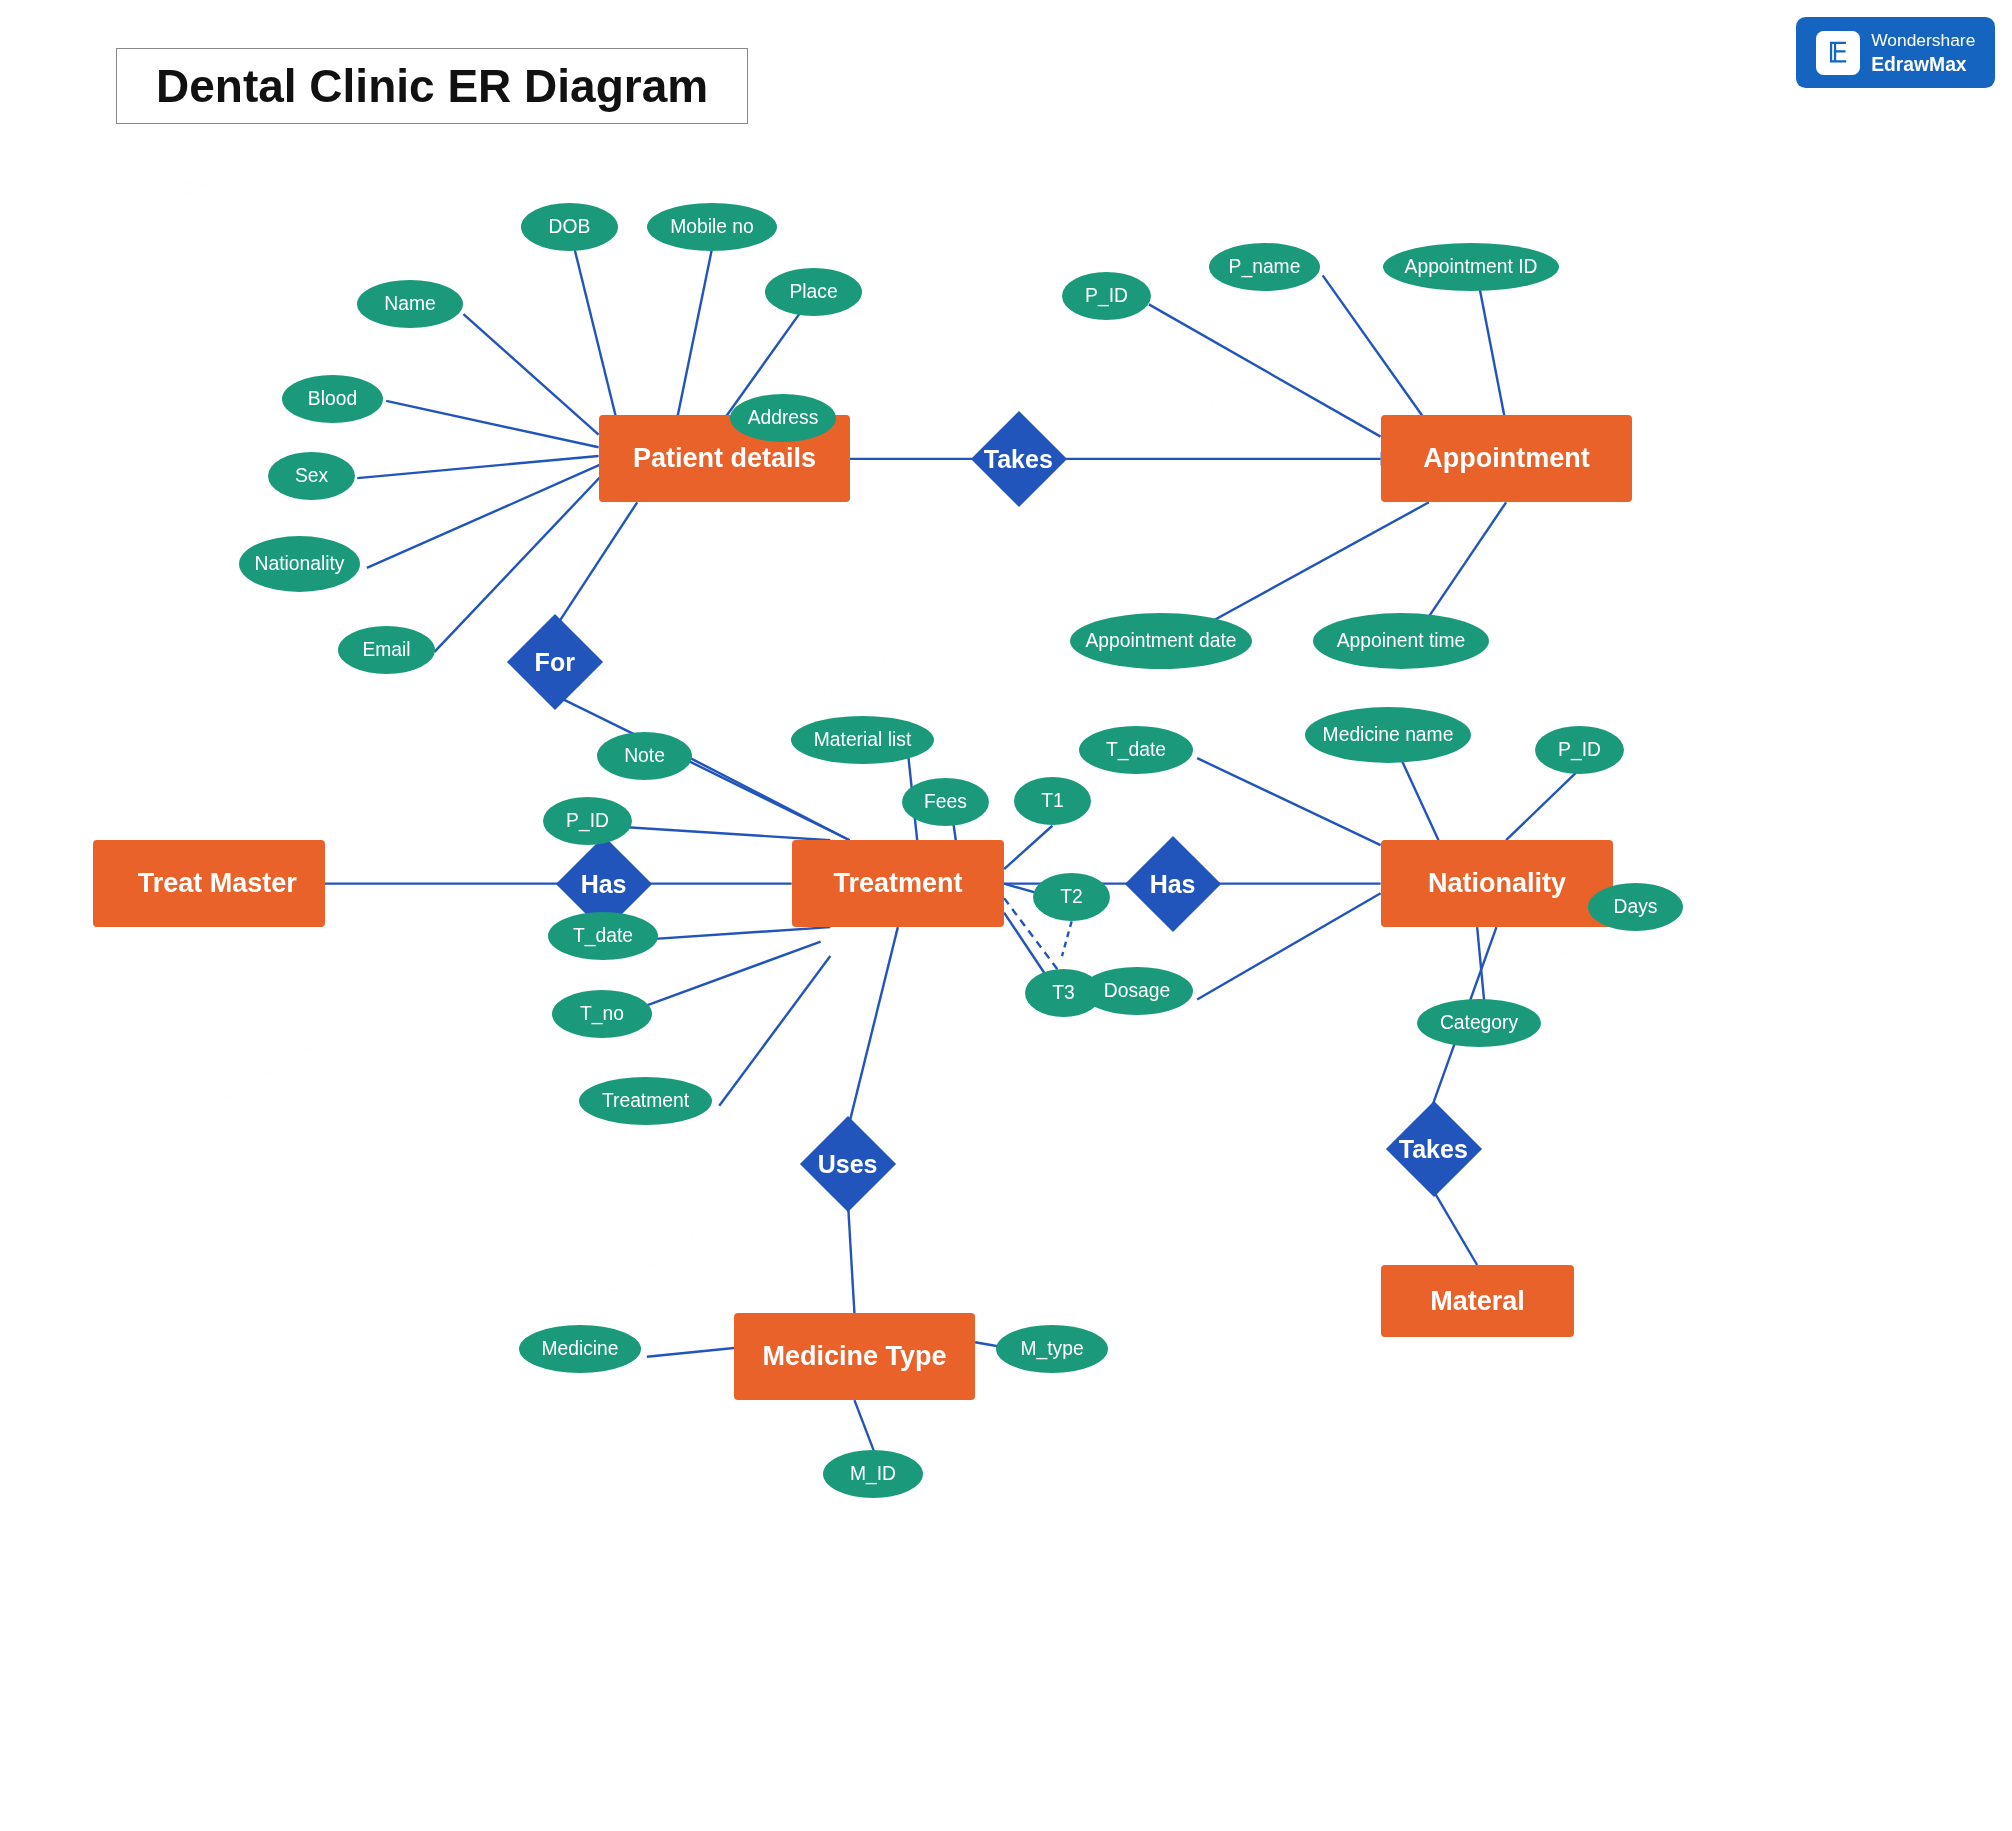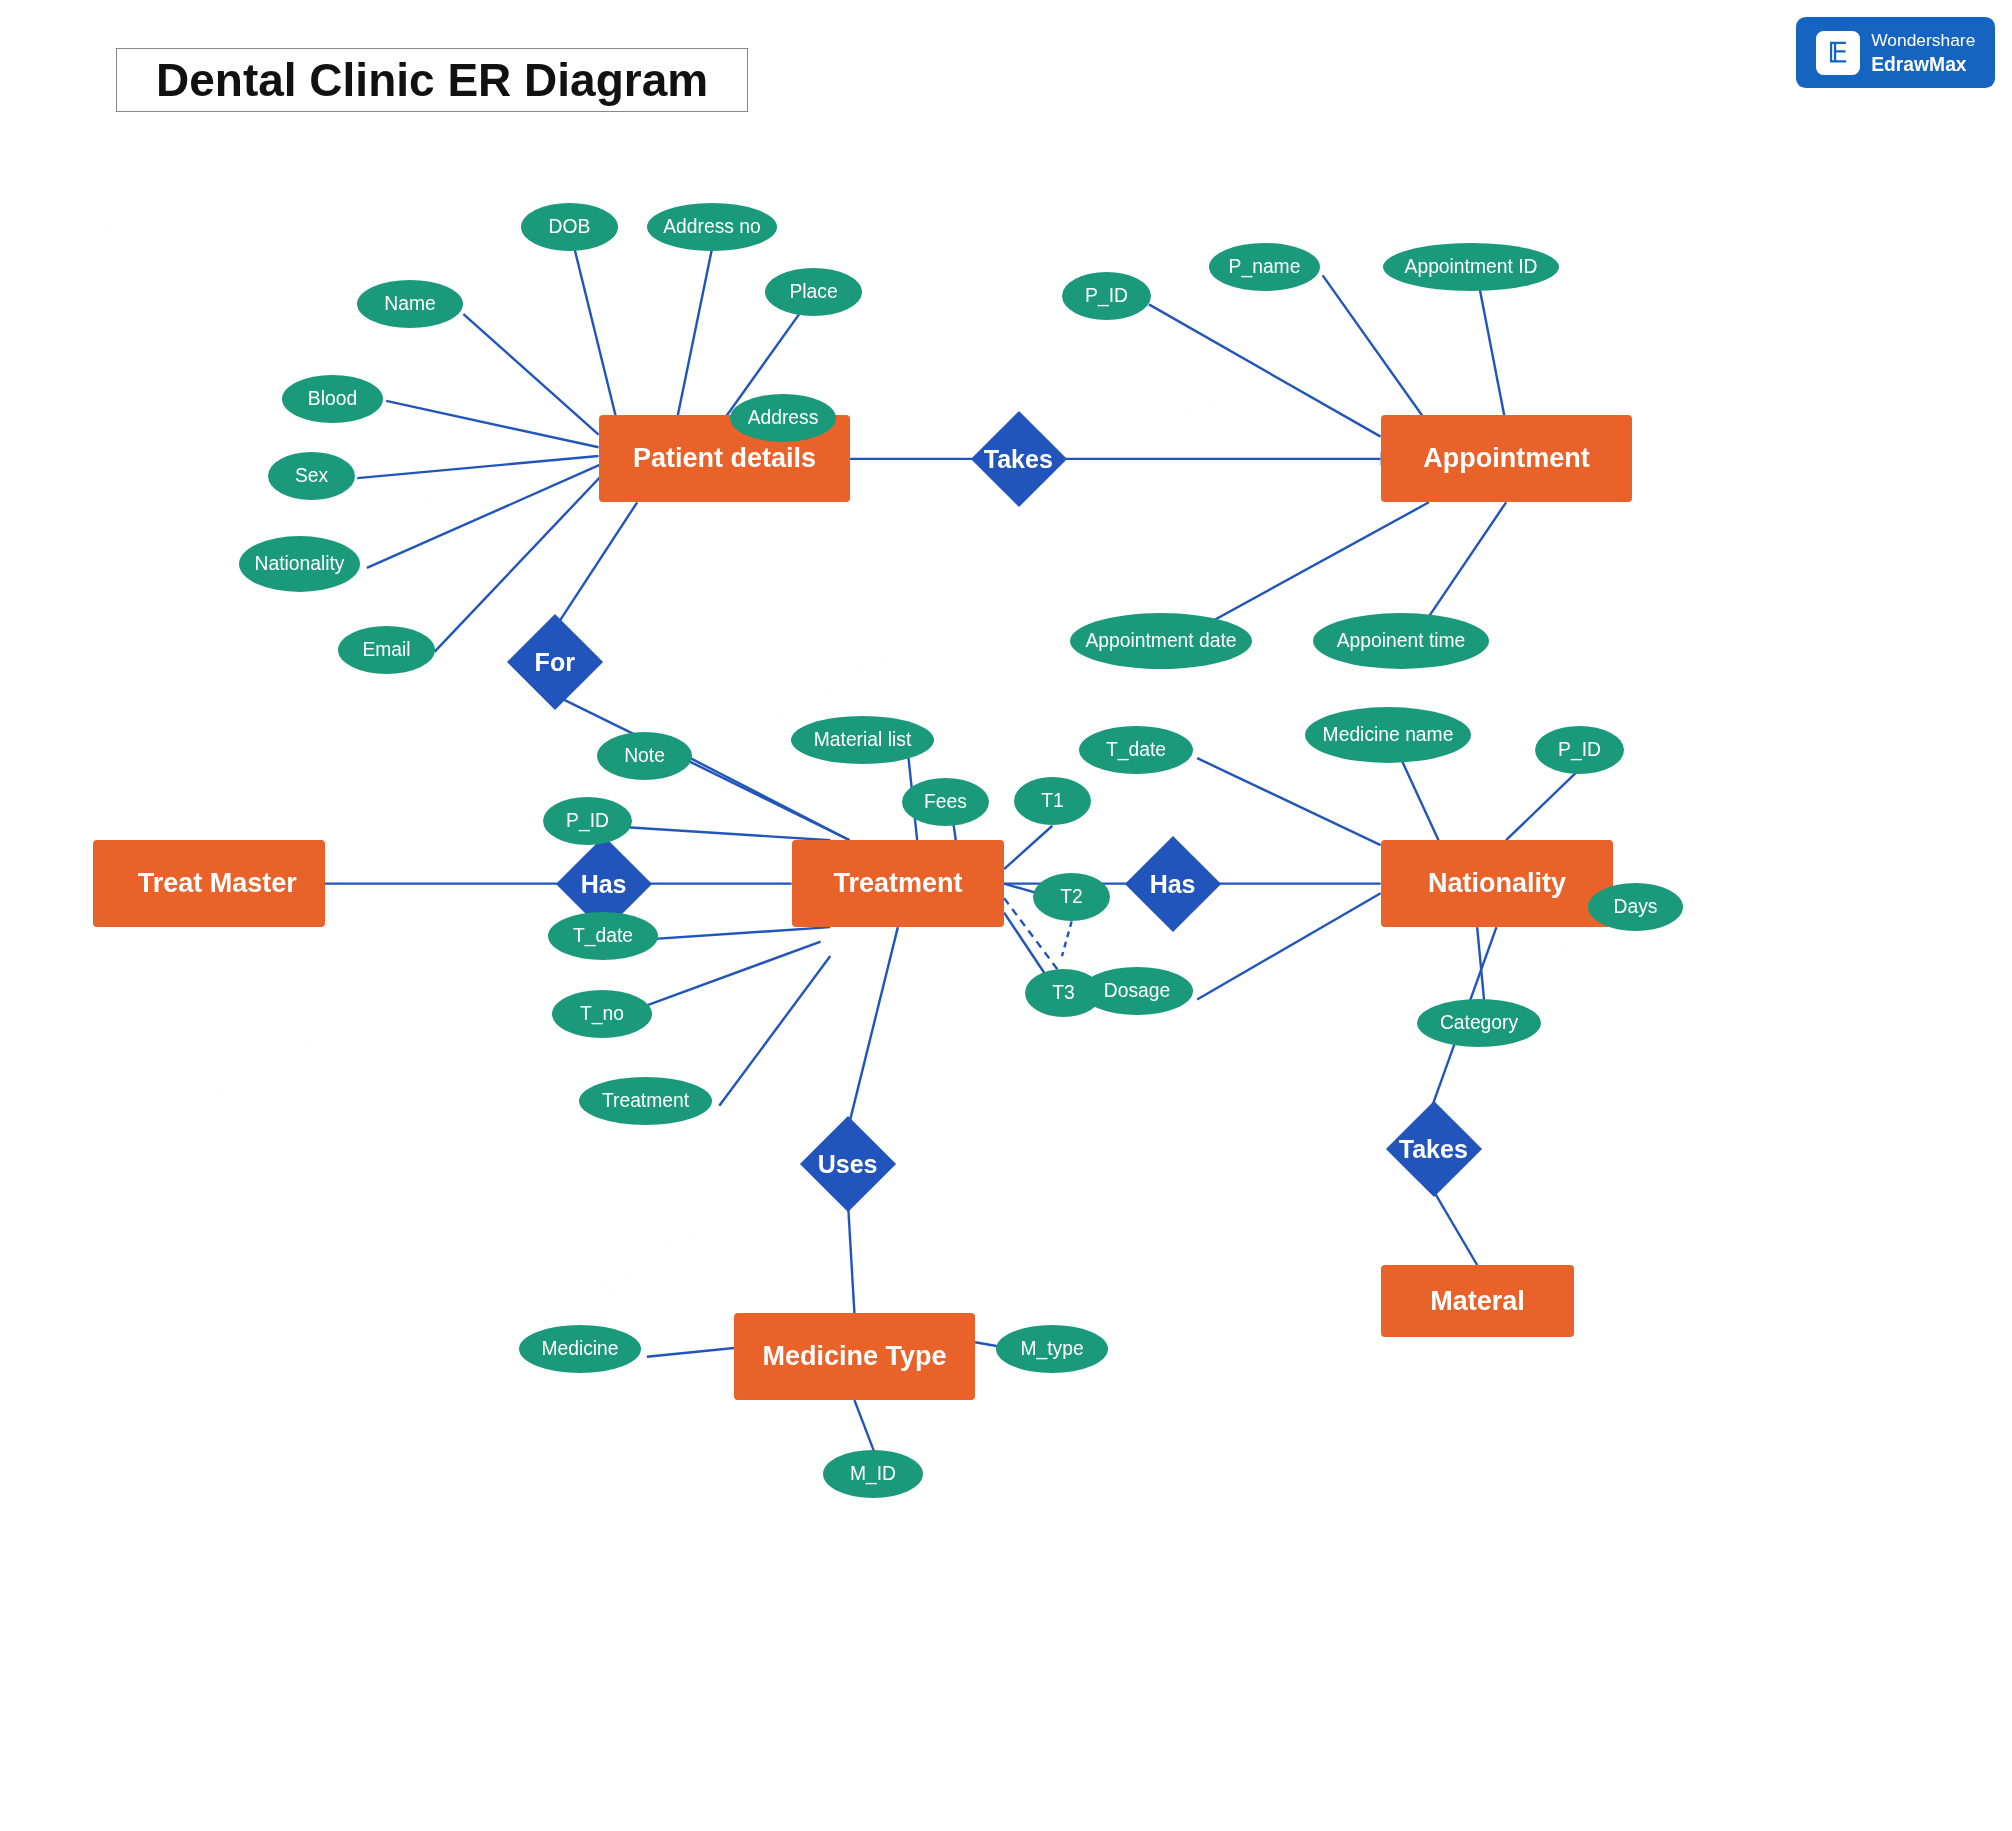--- a/index.html
+++ b/index.html
@@ -54,21 +54,21 @@
     }
     .brand-badge .brand-text .line1 { font-size: 17.4px; font-weight: normal; }
     .brand-badge .brand-text .line2 { font-size: 19.3px; font-weight: bold; }
 
     
     .title-box {
       position: absolute;
       top: 48px;
       left: 116px;
       border: 1.9px solid #888;
-      padding: 4px 39px;
+      padding: 10px 39px;
       background: white;
     }
     .title-box h1 {
       font-size: 46px;
       font-weight: bold;
       color: #111;
     }
 
     
     .er-entity {
@@ -271,21 +271,21 @@
   <span>Takes</span>
 </div>
 
 <div class="er-attribute" style="left:357px; top:280px; width:106px; height:48px; border-radius:50%">
   <span>Name</span>
 </div>
 <div class="er-attribute" style="left:521px; top:203px; width:97px; height:48px; border-radius:50%">
   <span>DOB</span>
 </div>
 <div class="er-attribute" style="left:647px; top:203px; width:130px; height:48px; border-radius:50%">
-  <span>Address no</span>
+  <span>Mobile no</span>
 </div>
 <div class="er-attribute" style="left:765px; top:268px; width:97px; height:48px; border-radius:50%">
   <span>Place</span>
 </div>
 <div class="er-attribute" style="left:730px; top:394px; width:106px; height:48px; border-radius:50%">
   <span>Address</span>
 </div>
 <div class="er-attribute" style="left:282px; top:375px; width:101px; height:48px; border-radius:50%">
   <span>Blood</span>
 </div>

